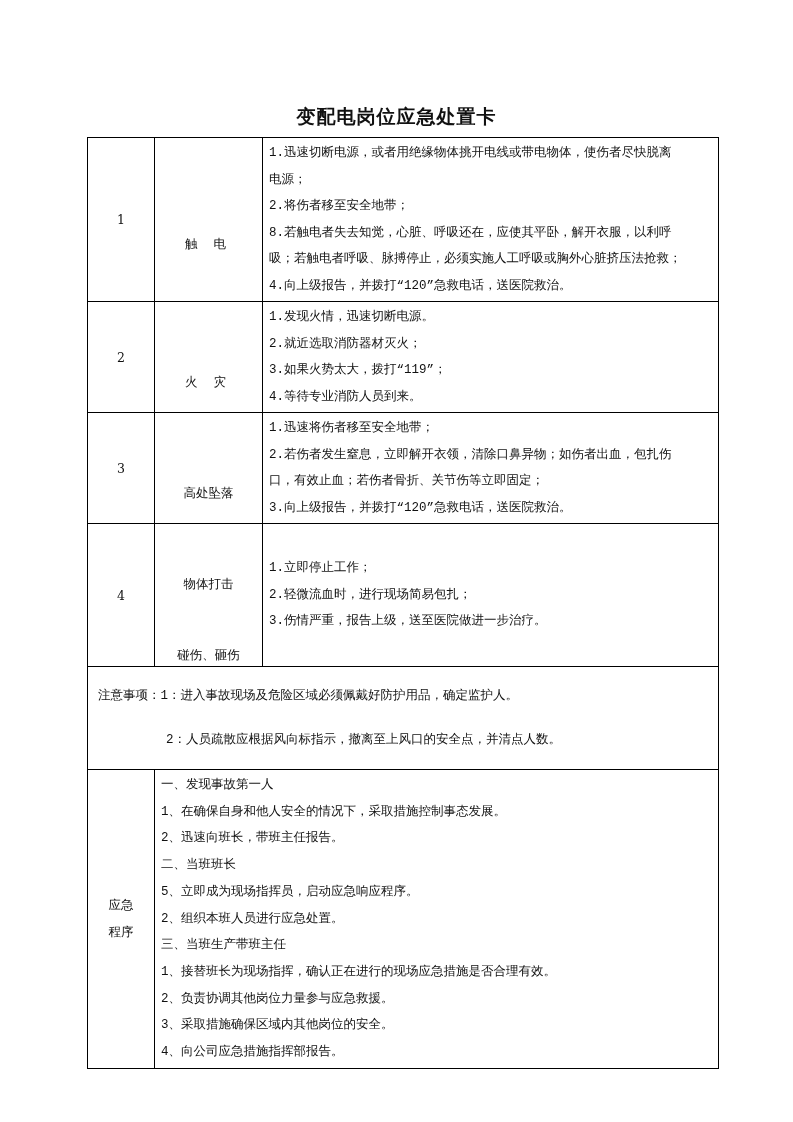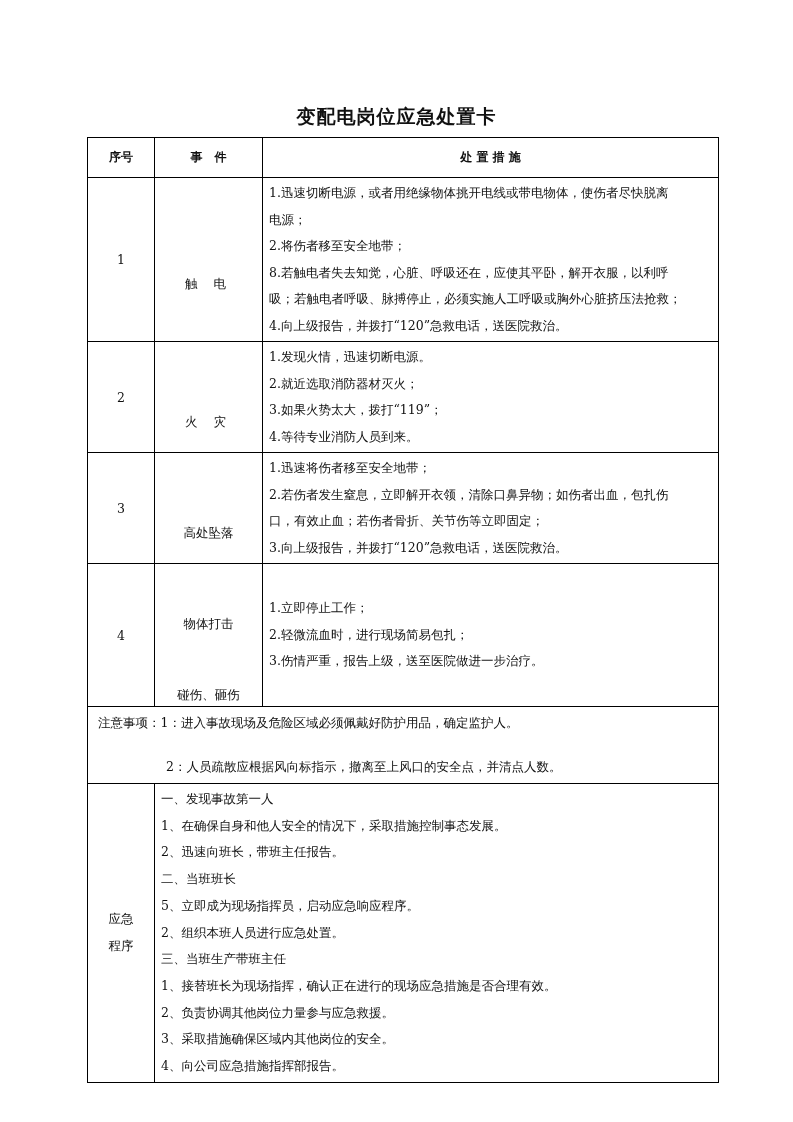--- a/index.html
+++ b/index.html
@@ -8,46 +8,41 @@
   .title { position: absolute; left: 0; width: 793px; top: 104px; text-align: center;
            font-family: "DejaVu Sans", "Liberation Sans", sans-serif; font-weight: bold;
            font-size: 19px; letter-spacing: 1px; }
   table.card { position: absolute; left: 87px; top: 137px; width: 631px;
                border-collapse: collapse; table-layout: fixed; font-size: 12.5px; }
   table.card td, table.card th { border: 1.3px solid #000; padding: 0; vertical-align: middle; }
   col.c1 { width: 67px; } col.c2 { width: 108px; } col.c3 { width: 456px; }
   th { font-weight: bold; font-size: 12px; text-align: center; height: 39px; }
   .center { text-align: center; }
   .lines { padding: 2px 6px 2px 6px !important; }
-  .line { line-height: 26.5px; white-space: nowrap; overflow: hidden; }
+  .line { line-height: 26.5px; white-space: nowrap; overflow: hidden; font-family: Liberation Mono, monospace; }
   .wrapline { line-height: 26.5px; }
   .spaced { letter-spacing: 6px; }
   .event-lines div { line-height: 23px; margin-top: 48px; }
-  .notes { padding: 3px 10px !important; }
+  .notes { padding: 16px 10px !important; }
   .notes .line { line-height: 26px; }
   .notes .indent { padding-left: 68px; margin-top: 18px; }
   .proc .line { line-height: 26.7px; }
 </style>
 </head>
 <body>
 
 <div class="title">变配电岗位应急处置卡</div>
 
 <table class="card">
   <colgroup>
       <col class="c1">
       <col class="c2">
       <col class="c3">
     </colgroup>
   <tbody>
-      <tr>
-    <th>序号</th>
-    <th>事　件</th>
-    <th>处 置 措 施</th>
-  </tr>
 
   <tr style="height:161px;">
     <td class="center">1</td>
     <td class="center event-lines">
       <div class="spaced">触 电</div>
     </td>
     <td class="lines">
       <div class="line">1.迅速切断电源，或者用绝缘物体挑开电线或带电物体，使伤者尽快脱离</div>
       <div class="line">电源；</div>
       <div class="line">2.将伤者移至安全地带；</div>

